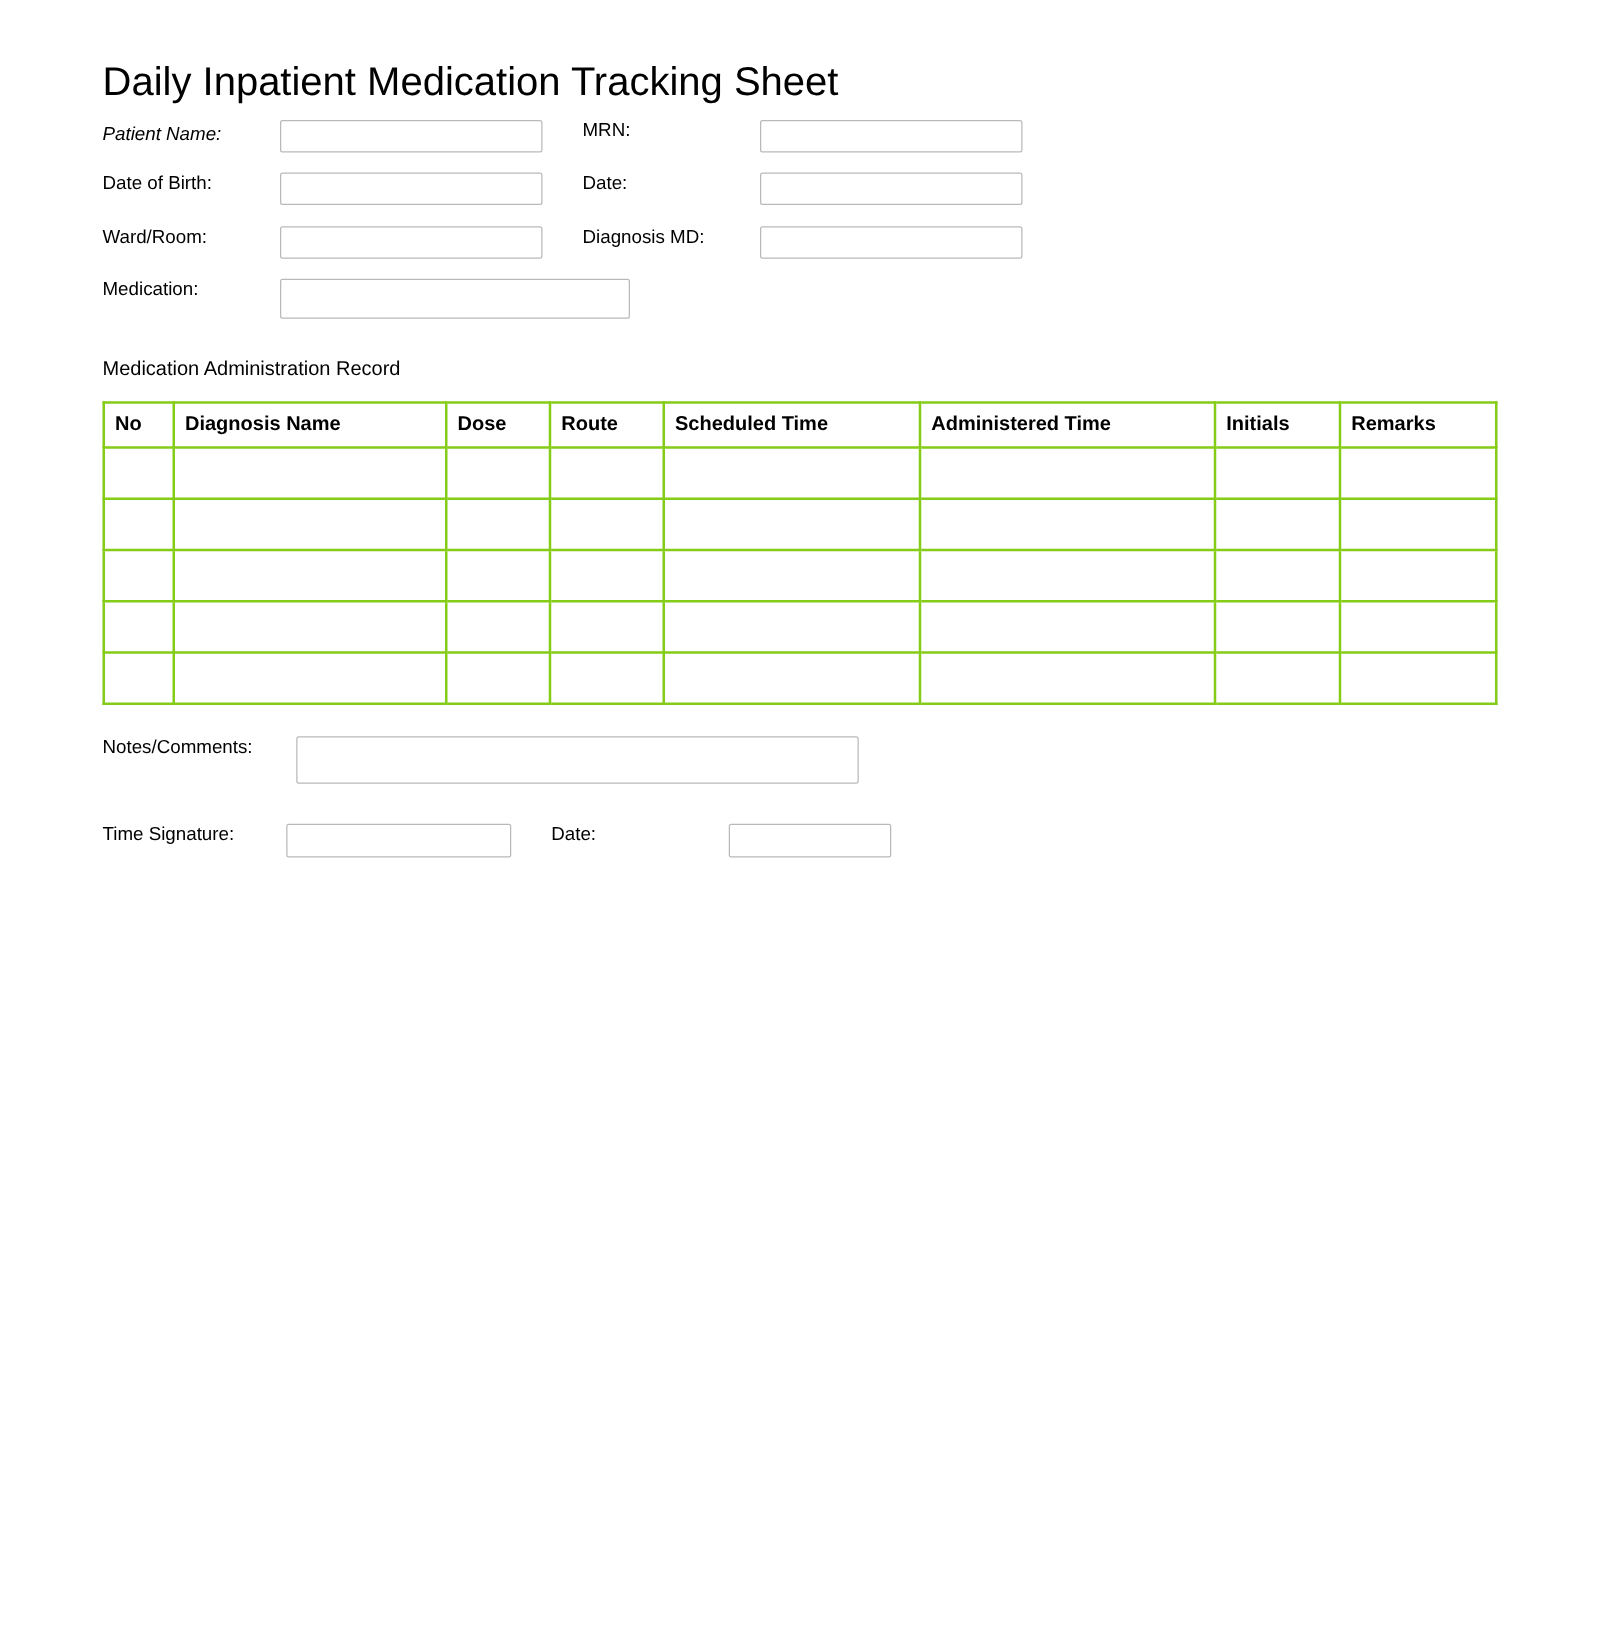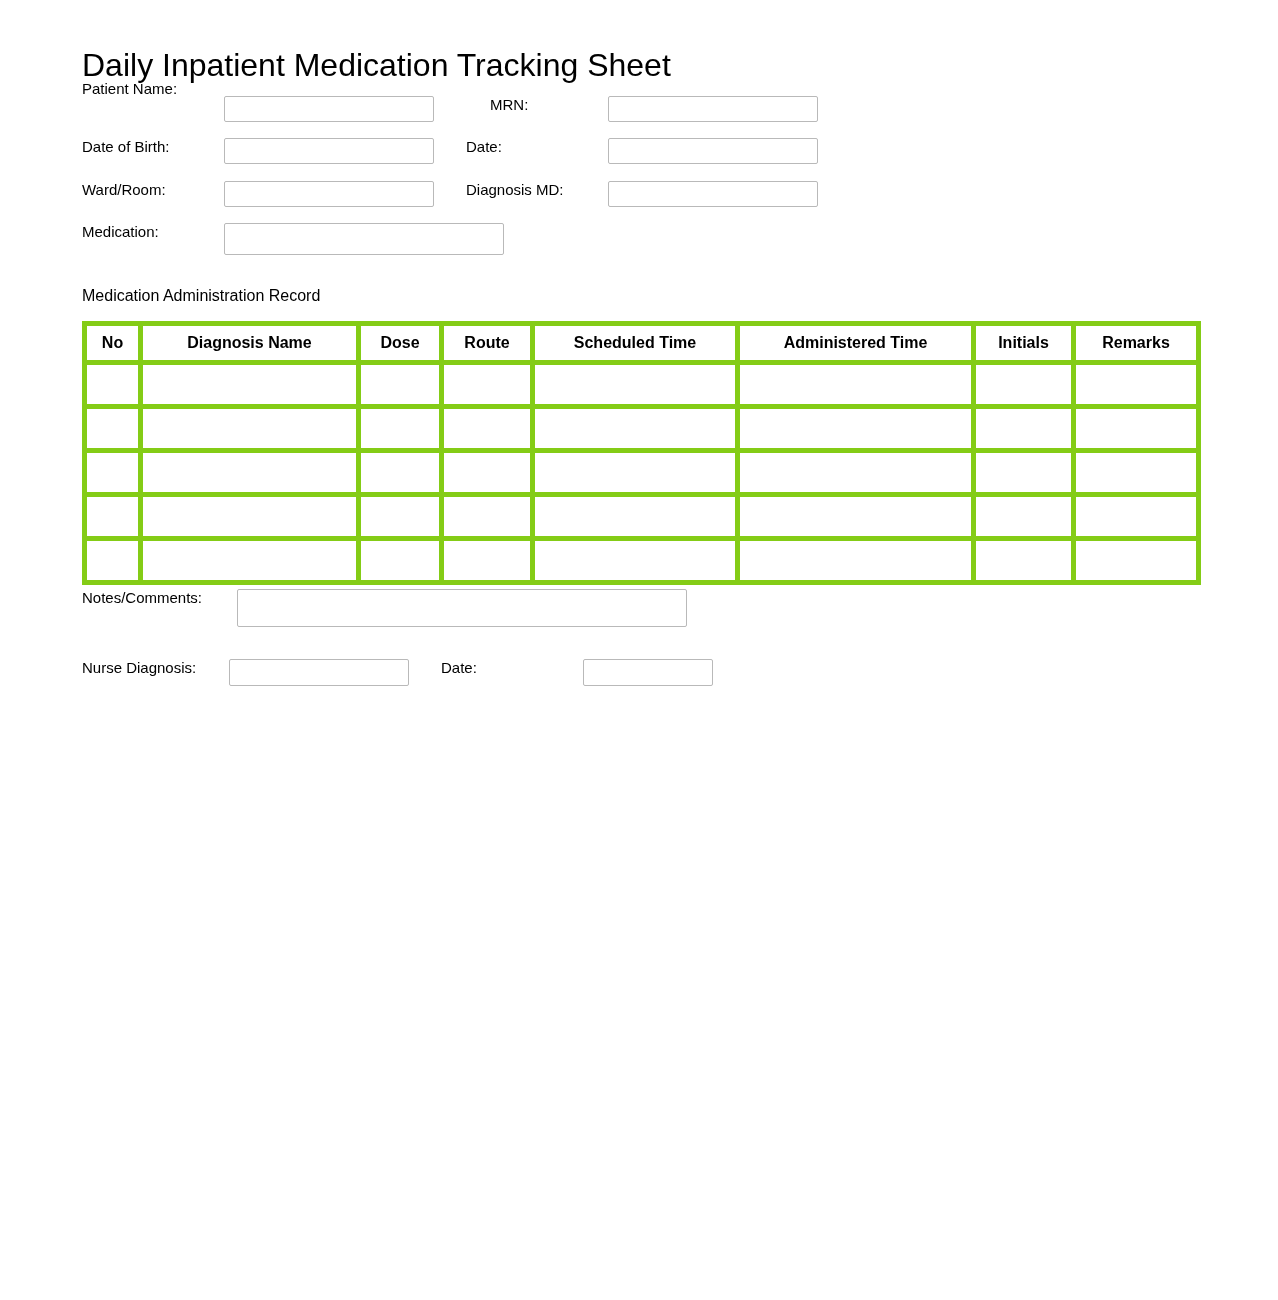--- a/index.html
+++ b/index.html
@@ -53,42 +53,42 @@
     }
     table.mar {
       position: absolute;
       left: 82px;
       top: 321px;
       width: 1114px;
       border-collapse: collapse;
       table-layout: fixed;
     }
     table.mar th, table.mar td {
-      border: 5px solid #84cc16;
+      border: 2px solid #84cc16;
       padding: 0 8px;
-      text-align: center;
+      text-align: left;
     }
     table.mar th {
       height: 34px;
       font-size: 16px;
       font-weight: bold;
     }
     table.mar td {
       height: 39px;
     }
   </style>
 </head>
 <body>
 
 <h1 class="page-title">Daily Inpatient Medication Tracking Sheet</h1>
 
-<span class="label" style="left:82px; top:80px;">Patient Name:</span>
+<span class="label" style="left:82px; top:99px;font-style:italic;">Patient Name:</span>
 <input class="field" style="left: 224px; top: 96px; width: 210px;" type="text" value="">
 
-<span class="label" style="left:466px; top:96px;margin-left:24px;">MRN:</span>
+<span class="label" style="left:466px; top:96px;">MRN:</span>
 <input class="field" style="left: 608px; top: 96px; width: 210px;" type="text" value="">
 
 <span class="label" style="left:82px; top:138px;">Date of Birth:</span>
 <input class="field" style="left: 224px; top: 138px; width: 210px;" type="text" value="">
 
 <span class="label" style="left:466px; top:138px;">Date:</span>
 <input class="field" style="left: 608px; top: 138px; width: 210px;" type="text" value="">
 
 <span class="label" style="left:82px; top:181px;">Ward/Room:</span>
 <input class="field" style="left: 224px; top: 181px; width: 210px;" type="text" value="">
@@ -174,17 +174,17 @@
       <td></td>
       <td></td>
       <td></td>
     </tr>
   </tbody>
 </table>
 
 <span class="label" style="left:82px; top:589px;">Notes/Comments:</span>
 <input class="field" style="left: 237px; top: 589px; width: 450px; height: 38px;" type="text" value="">
 
-<span class="label" style="left:82px; top:659px;">Nurse Diagnosis:</span>
+<span class="label" style="left:82px; top:659px;">Time Signature:</span>
 <input class="field" style="left: 229px; top: 659px; width: 180px; height: 27px;" type="text" value="">
 
 <span class="label" style="left:441px; top:659px;">Date:</span>
 <input class="field" style="left: 583px; top: 659px; width: 130px; height: 27px;" type="text" value="">
 
 </body></html>

